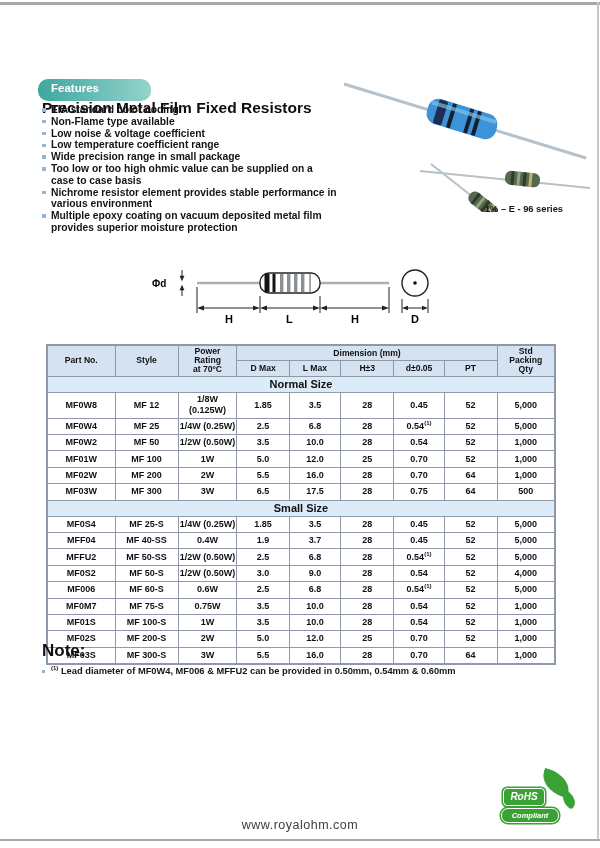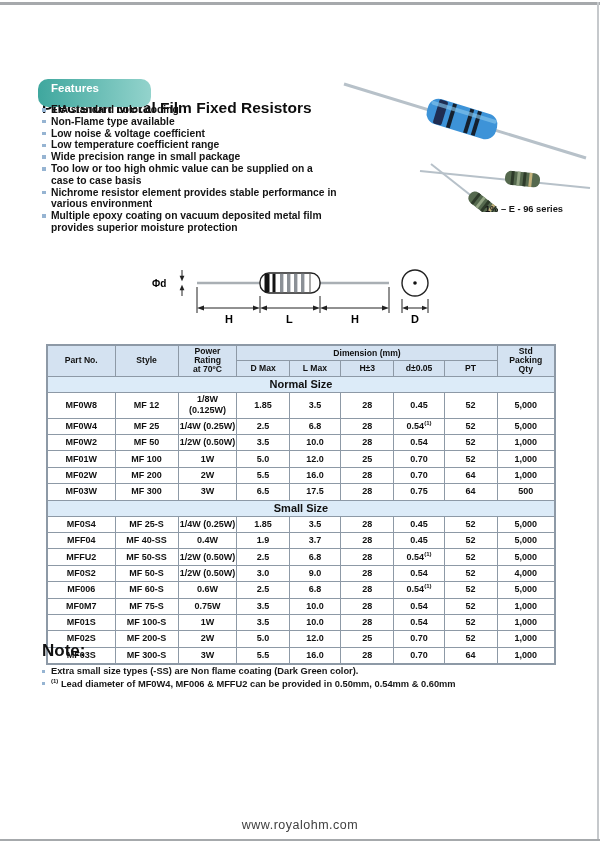--- a/index.html
+++ b/index.html
@@ -8,21 +8,21 @@
     font-family:"Liberation Sans", sans-serif;color:#111;
   }
   .rule-top{position:absolute;top:2px;left:0;width:100%;height:3px;background:#a6a9ac;}
   .rule-bottom{position:absolute;top:839px;left:0;width:100%;height:2px;background:#a6a9ac;}
   .rule-right{position:absolute;top:2px;right:1px;width:2px;height:838px;background:#c6c9cc;}
 
   .logo{position:absolute;top:22px;right:26px;font-size:21px;font-weight:bold;
         color:#dd4e2b;letter-spacing:0.5px;}
   .title{position:absolute;top:52px;left:42px;font-size:15.5px;font-weight:bold;color:#0d0d0d;margin-top:47px;}
 
-  .features-pill{position:absolute;top:79px;left:38px;width:100px;height:28px;border-radius:10px;
+  .features-pill{position:absolute;top:79px;left:38px;width:100px;height:22px;border-radius:10px;
         background:linear-gradient(90deg,#3fa79e,#93d3cc);color:#fff;font-weight:bold;
         font-size:11.5px;line-height:19px;padding-left:13px;}
   .features-list{position:absolute;top:104px;left:42px;width:296px;}
   .feature-item{position:relative;padding-left:9px;font-size:10.3px;font-weight:bold;
         color:#141414;line-height:11.8px;}
   .feature-item::before{content:"";position:absolute;left:0;top:4.2px;width:3.5px;height:3.5px;
         background:#96b4d2;}
 
   .photo{position:absolute;left:336px;top:72px;width:258px;height:140px;}
 
@@ -378,20 +378,25 @@
           <td>0.70</td>
           <td>64</td>
           <td>1,000</td>
         </tr>
       </tbody>
   </table>
 
   <div class="note-block">
     <div class="note-title">Note:</div>
     <div>
-        <div class="note-item">Extra small size types (-SS) are  Non flame coating (Dark Green color).</div>
         <div class="note-item"><sup>(1)</sup> Lead diameter of MF0W4, MF006 &amp; MFFU2 can be provided in 0.50mm, 0.54mm &amp; 0.60mm</div>
       </div>
   </div>
 
   <div class="footer-url">www.royalohm.com</div>
+  <div class="rohs">
+    <div class="leaf-big"></div>
+    <div class="leaf-small"></div>
+    <div class="rohs-box">RoHS</div>
+    <div class="compliant-box">Compliant</div>
+  </div>
 
 </div>
 
 </body></html>

